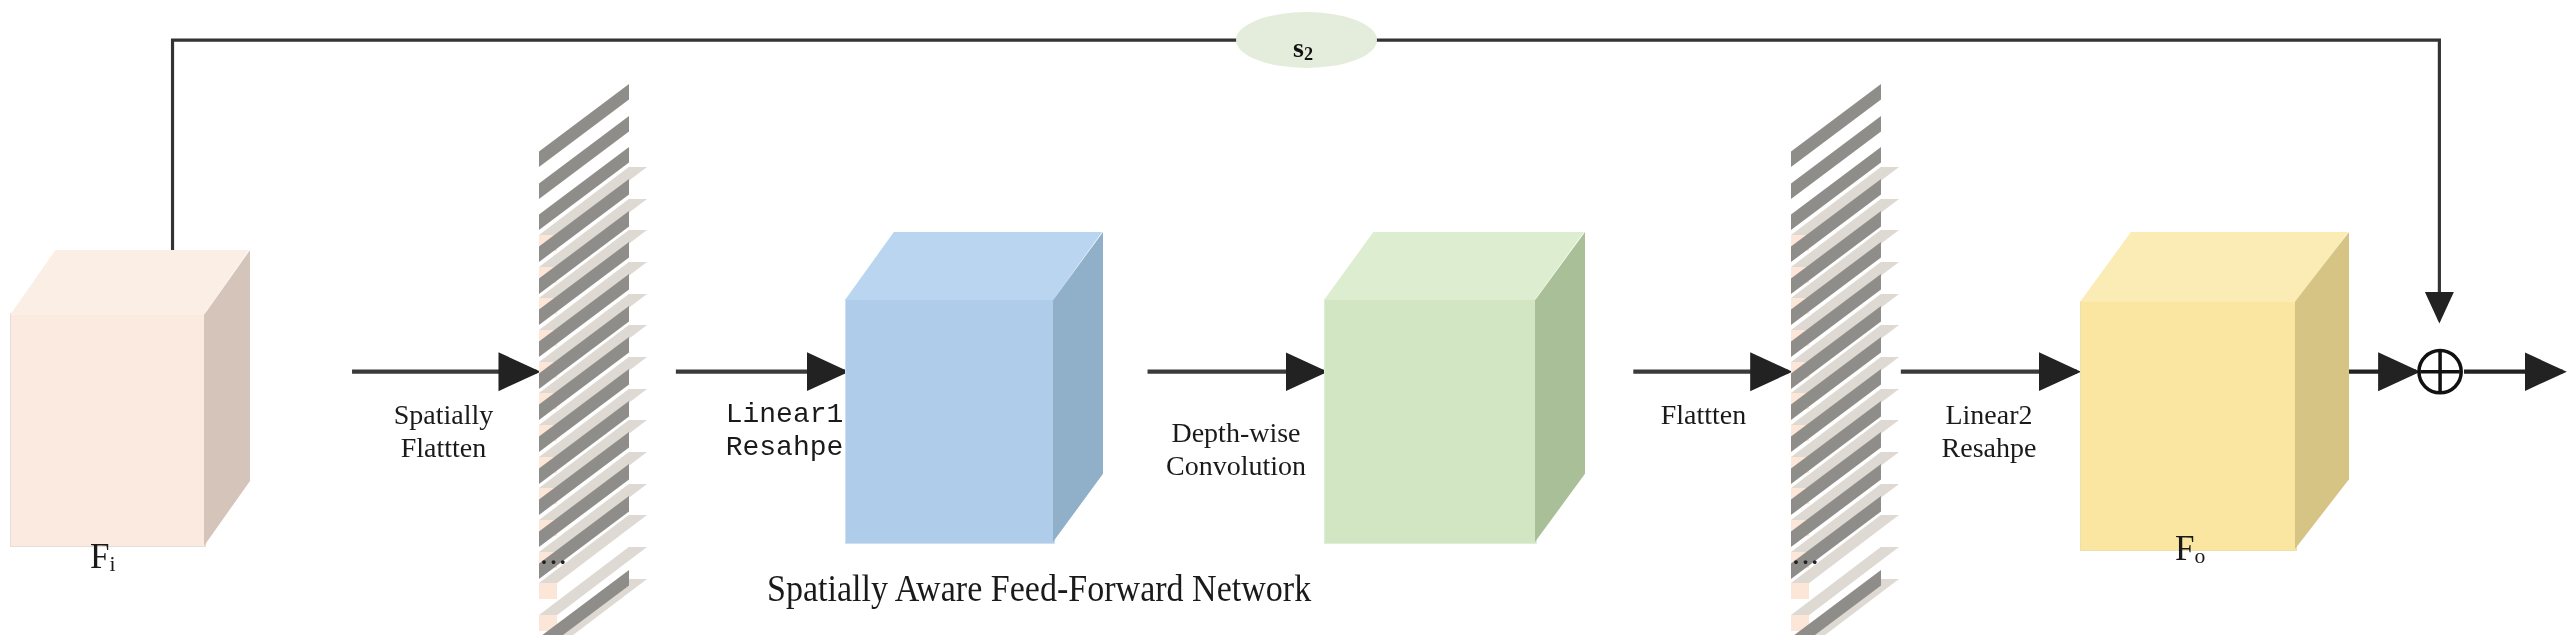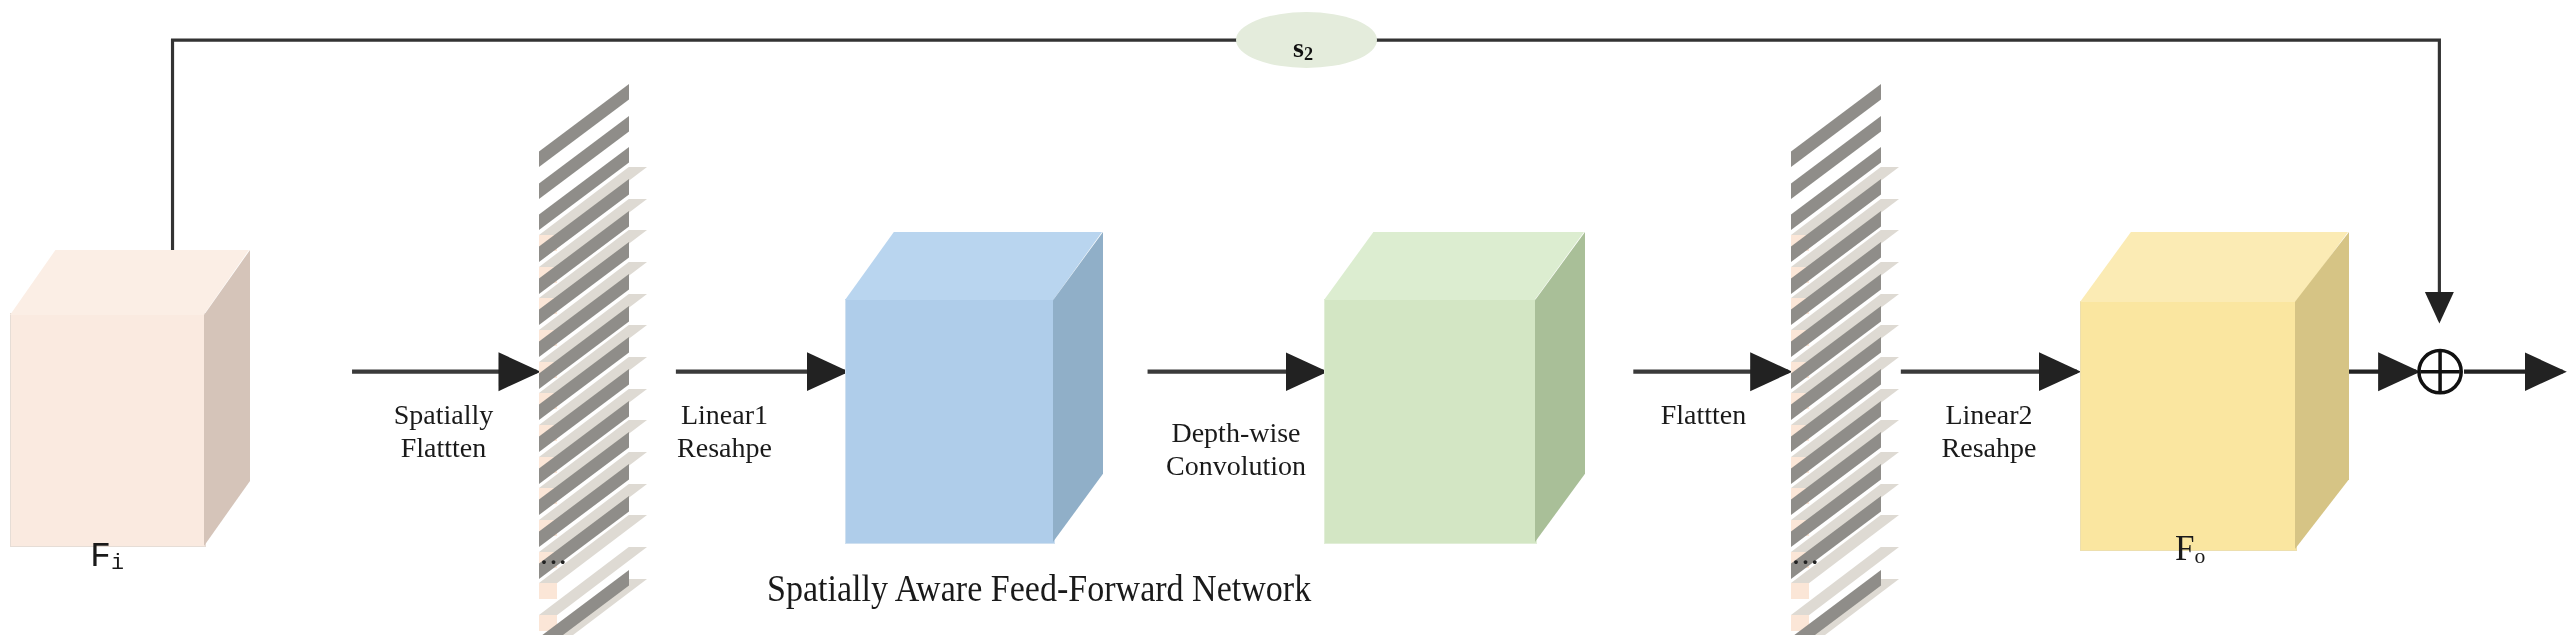--- a/index.html
+++ b/index.html
@@ -99,21 +99,21 @@
     <span>s</span><sub>2</sub>
   </div>
 
   <div class="cube" style="left:10px;top:250px;width:239px;height:296px;">
     <div class="face front" style="top:63px;width:194px;height:232px;background:#FAEAE0;border:0.7px solid #e6ddd6;"></div>
     <div class="face top" style="top:0;left:0;width:239px;height:65px;background:#FBEEE5;
                 clip-path:polygon(0 100%, 19% 0, 100% 0, 81% 100%);"></div>
     <div class="face side" style="top:0;left:194px;width:46px;height:296px;background:#D5C4B9;
                 clip-path:polygon(0 22%, 100% 0, 100% 78%, 0 100%);"></div>
   </div>
-  <div class="cube-name" style="left:90px;top:537px;font-family:Liberation Mono, monospace;">
+  <div class="cube-name" style="left:90px;top:537px;">
     <span>F</span><sub>i</sub>
   </div>
 
   <div class="lbl" style="left:352px;top:398px;width:183px;">
     <div>Spatially</div>
     <div>Flattten</div>
   </div>
 
   <div class="stack" id="stack1" style="left:539px;top:84px;width:134px;height:493px;">
       <div class="slab" style="left: 0px; top: 0px; width: 108px; height: 83px;">
@@ -184,21 +184,21 @@
       <div class="slab" style="left: 0px; top: 412px; width: 108px; height: 83px;">
         <div style="left: 18.3px; top: 0px; width: 90px; height: 83px; background: rgb(143, 141, 137); clip-path: polygon(0px 81.3559%, 100% 0px, 100% 18.6441%, 0px 100%);"></div>
         <div style="left: 0px; top: 0px; width: 108px; height: 68px; background: rgb(222, 218, 211); clip-path: polygon(0px 100%, 83.1169% 0px, 100% 0px, 16.8831% 100%);"></div>
       </div>
       <div class="slab" style="left: 0px; top: 486px; width: 108px; height: 83px;">
         <div style="left: 18.3px; top: 0px; width: 90px; height: 83px; background: rgb(143, 141, 137); clip-path: polygon(0px 81.3559%, 100% 0px, 100% 18.6441%, 0px 100%);"></div>
       </div>
     </div>
   <div class="ellipsis" style="left:540px;top:535px;">...</div>
 
-  <div class="lbl" style="left:640px;top:398px;width:169px;">
+  <div class="lbl" style="left:700px;top:398px;width:169px;font-family:Liberation Mono, monospace;">
     <div>Linear1</div>
     <div>Resahpe</div>
   </div>
 
   <div class="cube" style="left:845px;top:232px;width:257px;height:310px;">
     <div class="face front" style="top:67px;width:208px;height:243px;background:#AFCDEA;border:0.7px solid #cfe0f0;"></div>
     <div class="face top" style="top:0;left:0;width:257px;height:68px;background:#B9D5EF;
                 clip-path:polygon(0 100%, 19% 0, 100% 0, 81% 100%);"></div>
     <div class="face side" style="top:0;left:208px;width:50px;height:310px;background:#90AFC8;
                 clip-path:polygon(0 22%, 100% 0, 100% 78%, 0 100%);"></div>

